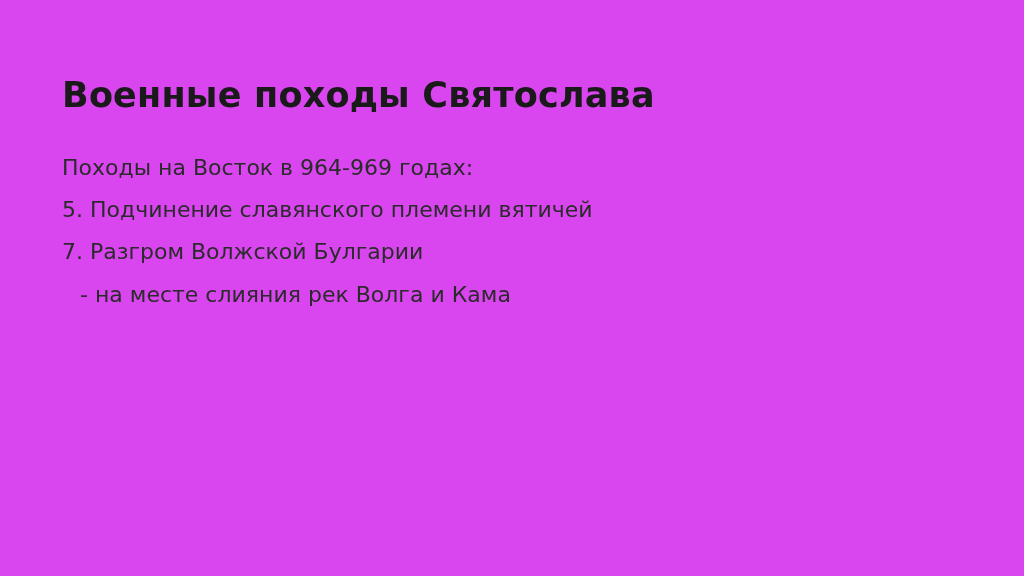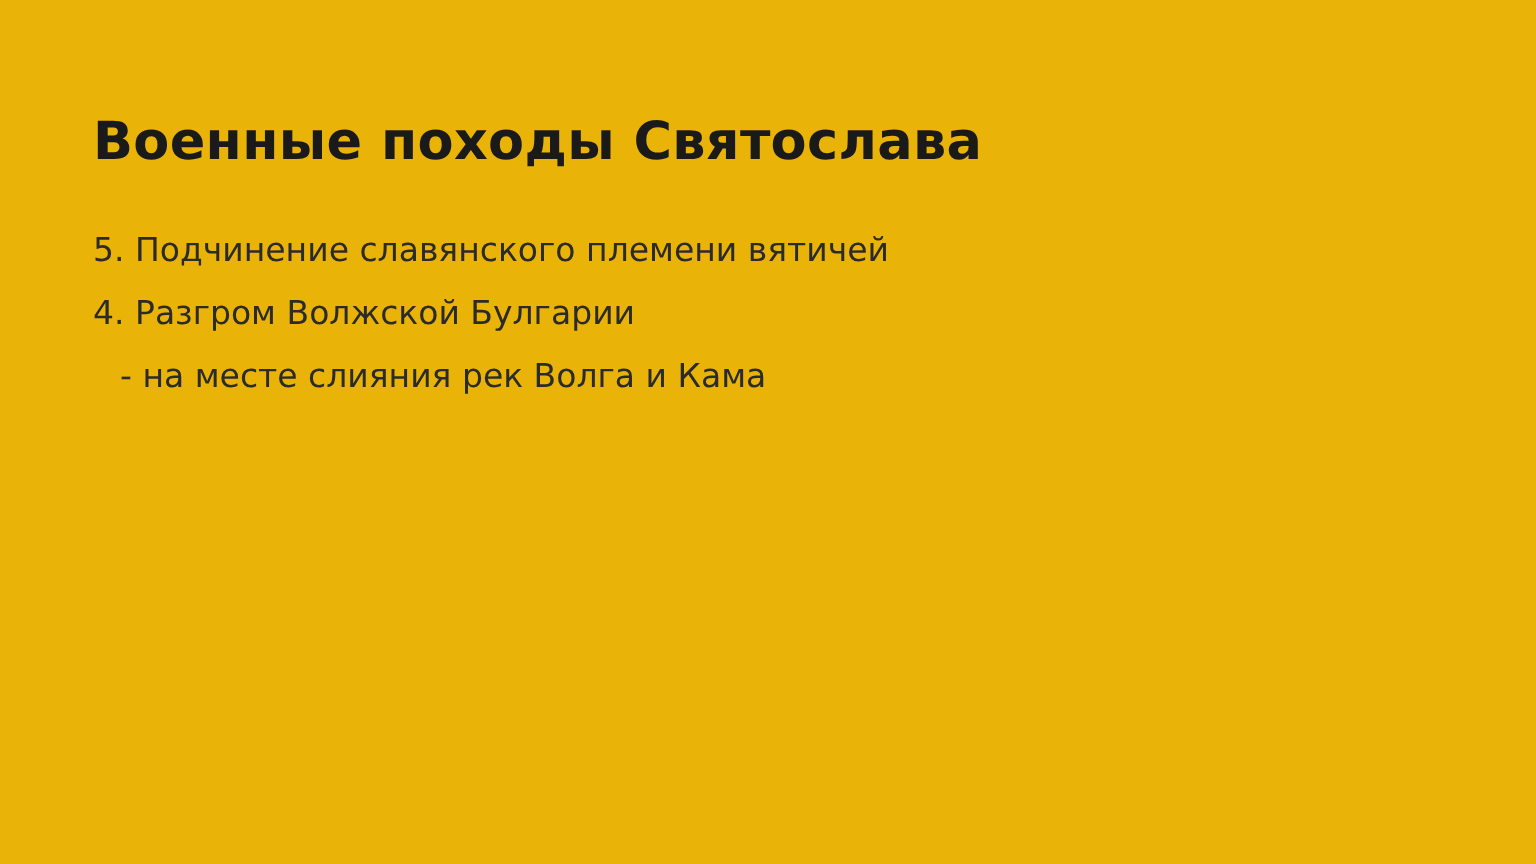--- a/index.html
+++ b/index.html
@@ -10,21 +10,21 @@
     width: 1024px;
     height: 576px;
     background: #ffffff;
     font-family: "DejaVu Sans", "Liberation Sans", sans-serif;
     overflow: hidden;
   }
   .slide {
     position: relative;
     width: 1024px;
     height: 576px;
-    background: #eab308;
+    background: #d946ef;
     box-sizing: border-box;
   }
   .slide-title {
     position: absolute;
     left: 62px;
     top: 52px;
     width: 900px;
     font-size: 35px;
     font-weight: bold;
     color: #1a1a1a;
@@ -50,18 +50,19 @@
   }
 </style>
 </head>
 <body>
 
 <div class="slide">
 
   <h1 class="slide-title">Военные походы Святослава</h1>
 
   <div class="slide-body">
+    <p class="body-line">Походы на Восток в 964-969 годах:</p>
     <p class="body-line">5. Подчинение славянского племени вятичей</p>
-    <p class="body-line">4. Разгром Волжской Булгарии</p>
+    <p class="body-line">7. Разгром Волжской Булгарии</p>
     <p class="body-line">- на месте слияния рек Волга и Кама</p>
   </div>
 
 </div>
 
 </body></html>

